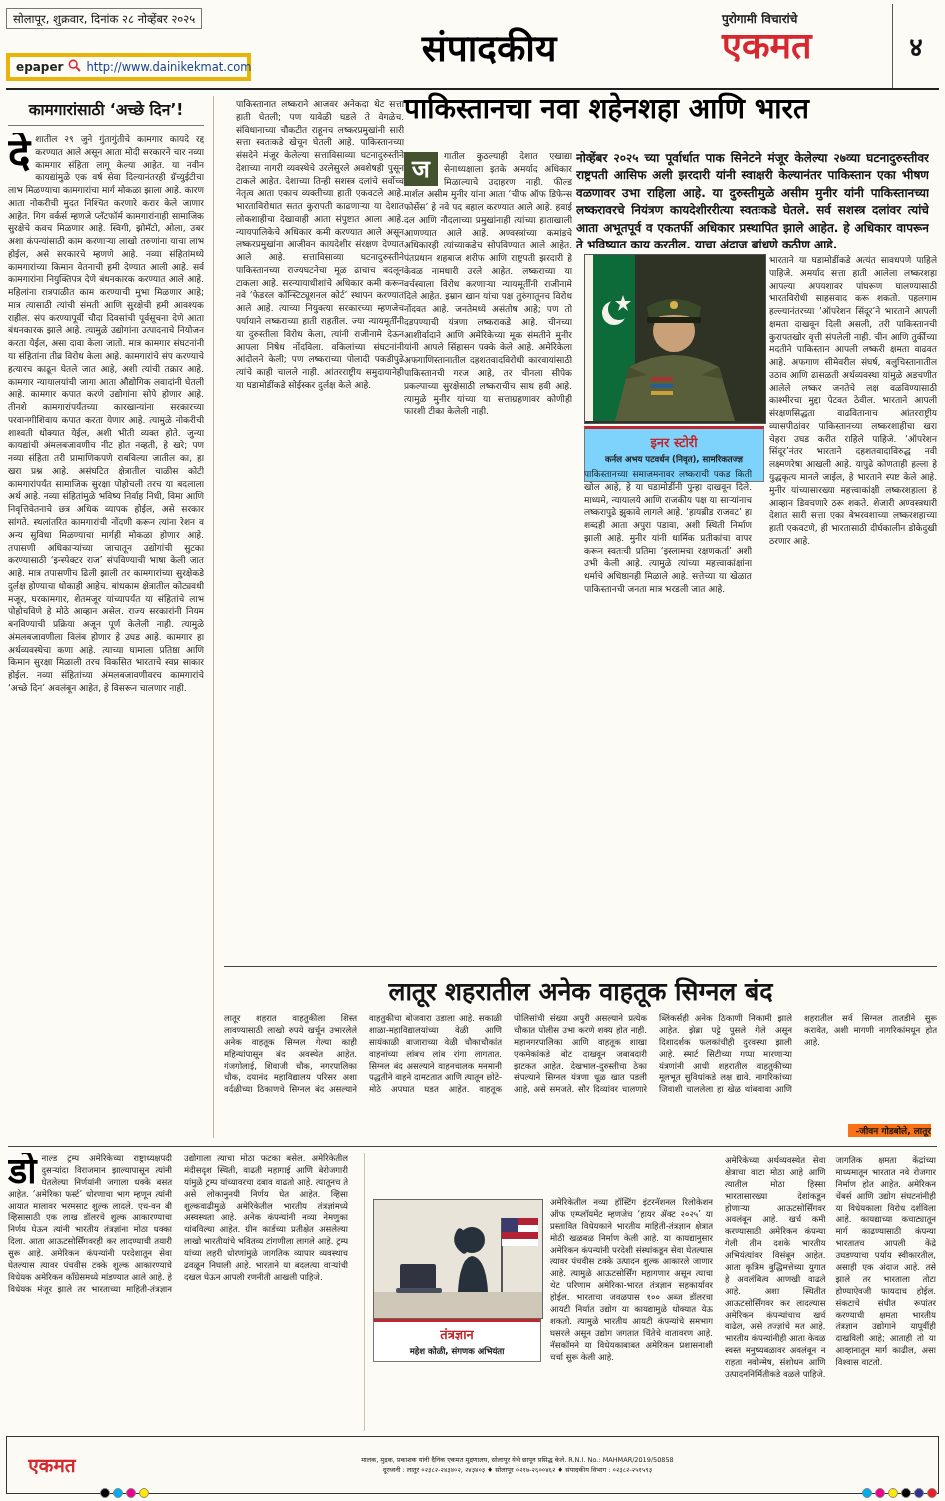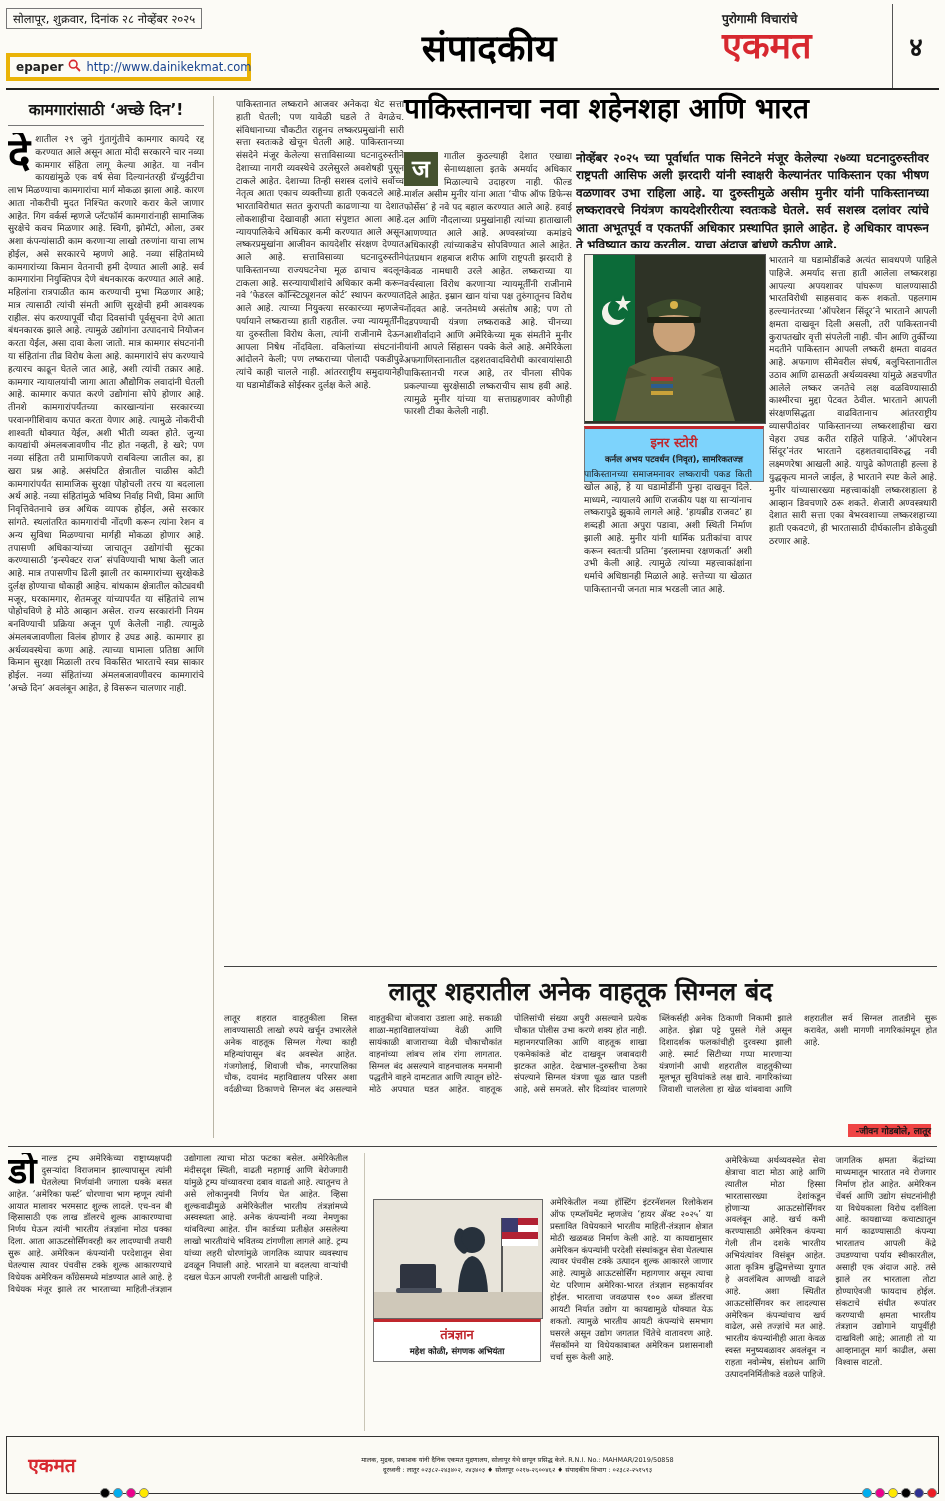--- a/index.html
+++ b/index.html
@@ -35,21 +35,21 @@
   .pak-photo{position:absolute;left:360px;top:162px;width:180px;height:168px;border:1px solid #555;background:#2f3327;}
   .pak-caption{position:absolute;left:360px;top:334px;width:180px;height:56px;border:1px solid #777;border-top:3px solid #c0272d;text-align:center;box-sizing:border-box;background:#7dd3fc;}
   .caption-title{font-size:13px;font-weight:bold;color:#c0272d;margin-top:4px;}
   .caption-author{font-size:8.5px;font-weight:bold;color:#222;margin-top:2px;}
   .pak-col3{position:absolute;left:360px;top:376px;width:168px;height:460px;}
   .pak-col4{position:absolute;left:545px;top:162px;width:168px;height:696px;}
   
   #latur{position:absolute;left:224px;top:966px;width:713px;height:172px;border-top:1.5px solid #444;}
   .latur-headline{font-size:25px;font-weight:bold;text-align:center;margin:6px 0 6px 0;}
   .latur-body{column-count:5;column-gap:12px;height:118px;}
-  .latur-sign{position:absolute;right:6px;bottom:2px;font-size:9px;font-weight:bold;background:#ef4444;padding-left:8px;text-align:center;}
+  .latur-sign{position:absolute;right:6px;bottom:2px;font-size:9px;font-weight:bold;background:#f97316;padding-left:8px;text-align:center;}
   
   #bottom{position:absolute;left:8px;top:1146px;width:929px;height:284px;border-top:1.5px solid #444;padding-top:4px;box-sizing:content-box;}
   #trump{position:absolute;left:0;top:6px;width:340px;height:278px;column-count:2;column-gap:12px;}
   #outs{position:absolute;left:356px;top:6px;width:573px;height:278px;border-left:1px solid #c9c5b6;padding-left:8px;box-sizing:border-box;}
   .outs-headline{position:absolute;left:8px;top:0;width:340px;font-size:23px;font-weight:bold;text-align:center;}
   .outs-mid{position:absolute;left:8px;top:44px;width:340px;height:234px;overflow:hidden;}
   .outs-photo{float:left;width:168px;margin:2px 9px 3px 0;border-radius:24px;}
   .outs-photo svg{display:block;border:1px solid #666;}
   .outs-caption{border:1px solid #777;border-top:3px solid #c0272d;text-align:center;background:#fff;padding-bottom:3px;}
   .outs-right{position:absolute;left:360px;top:2px;width:211px;height:276px;column-count:2;column-gap:10px;}

